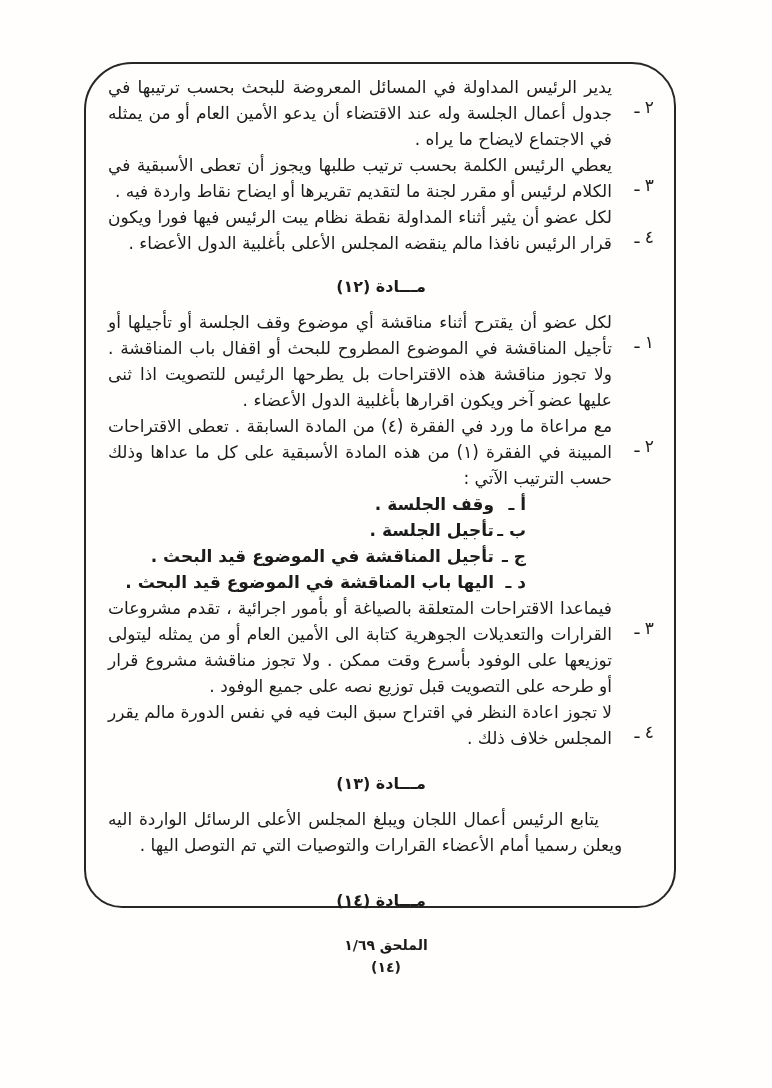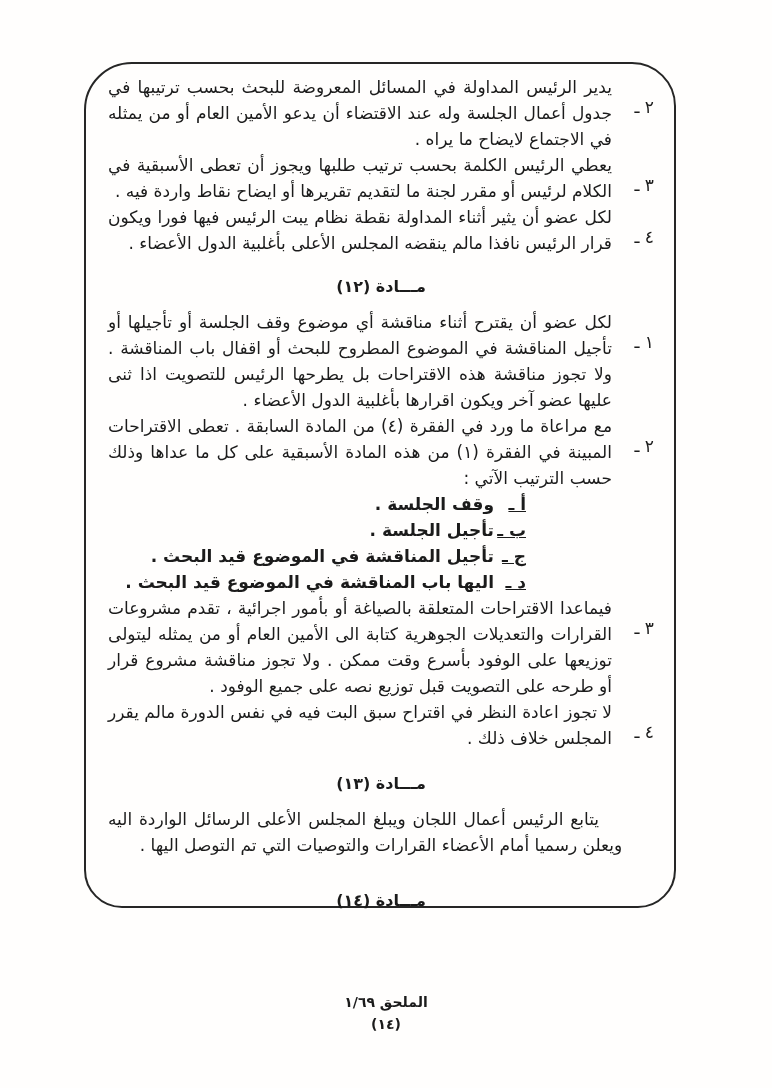--- a/index.html
+++ b/index.html
@@ -56,21 +56,20 @@
     margin-right: 128px;
     font-weight: bold;
   }
   .sub-item {
     display: flex;
     align-items: flex-start;
   }
   .sub-label {
     flex: 0 0 32px;
     white-space: nowrap;
-    text-decoration: underline;
   }
   .sub-text {
     flex: 1 1 auto;
     text-align: right;
   }
   .a13-body {
     margin: 6px 0 0 0;
     text-indent: 55px;
     text-align: justify;
     text-align-last: center;
@@ -79,21 +78,21 @@
     margin-top: 28px;
     font-size: 18px;
     font-weight: bold;
   }
   .vote-body {
     margin-top: 16px;
     text-align: center;
   }
   .footer {
     position: absolute;
-    top: 991px;
+    top: 934px;
     left: 0;
     right: 0;
     text-align: center;
     font-size: 14px;
     font-weight: bold;
     line-height: 22px;
   }
 </style>
 </head>
 <body>

